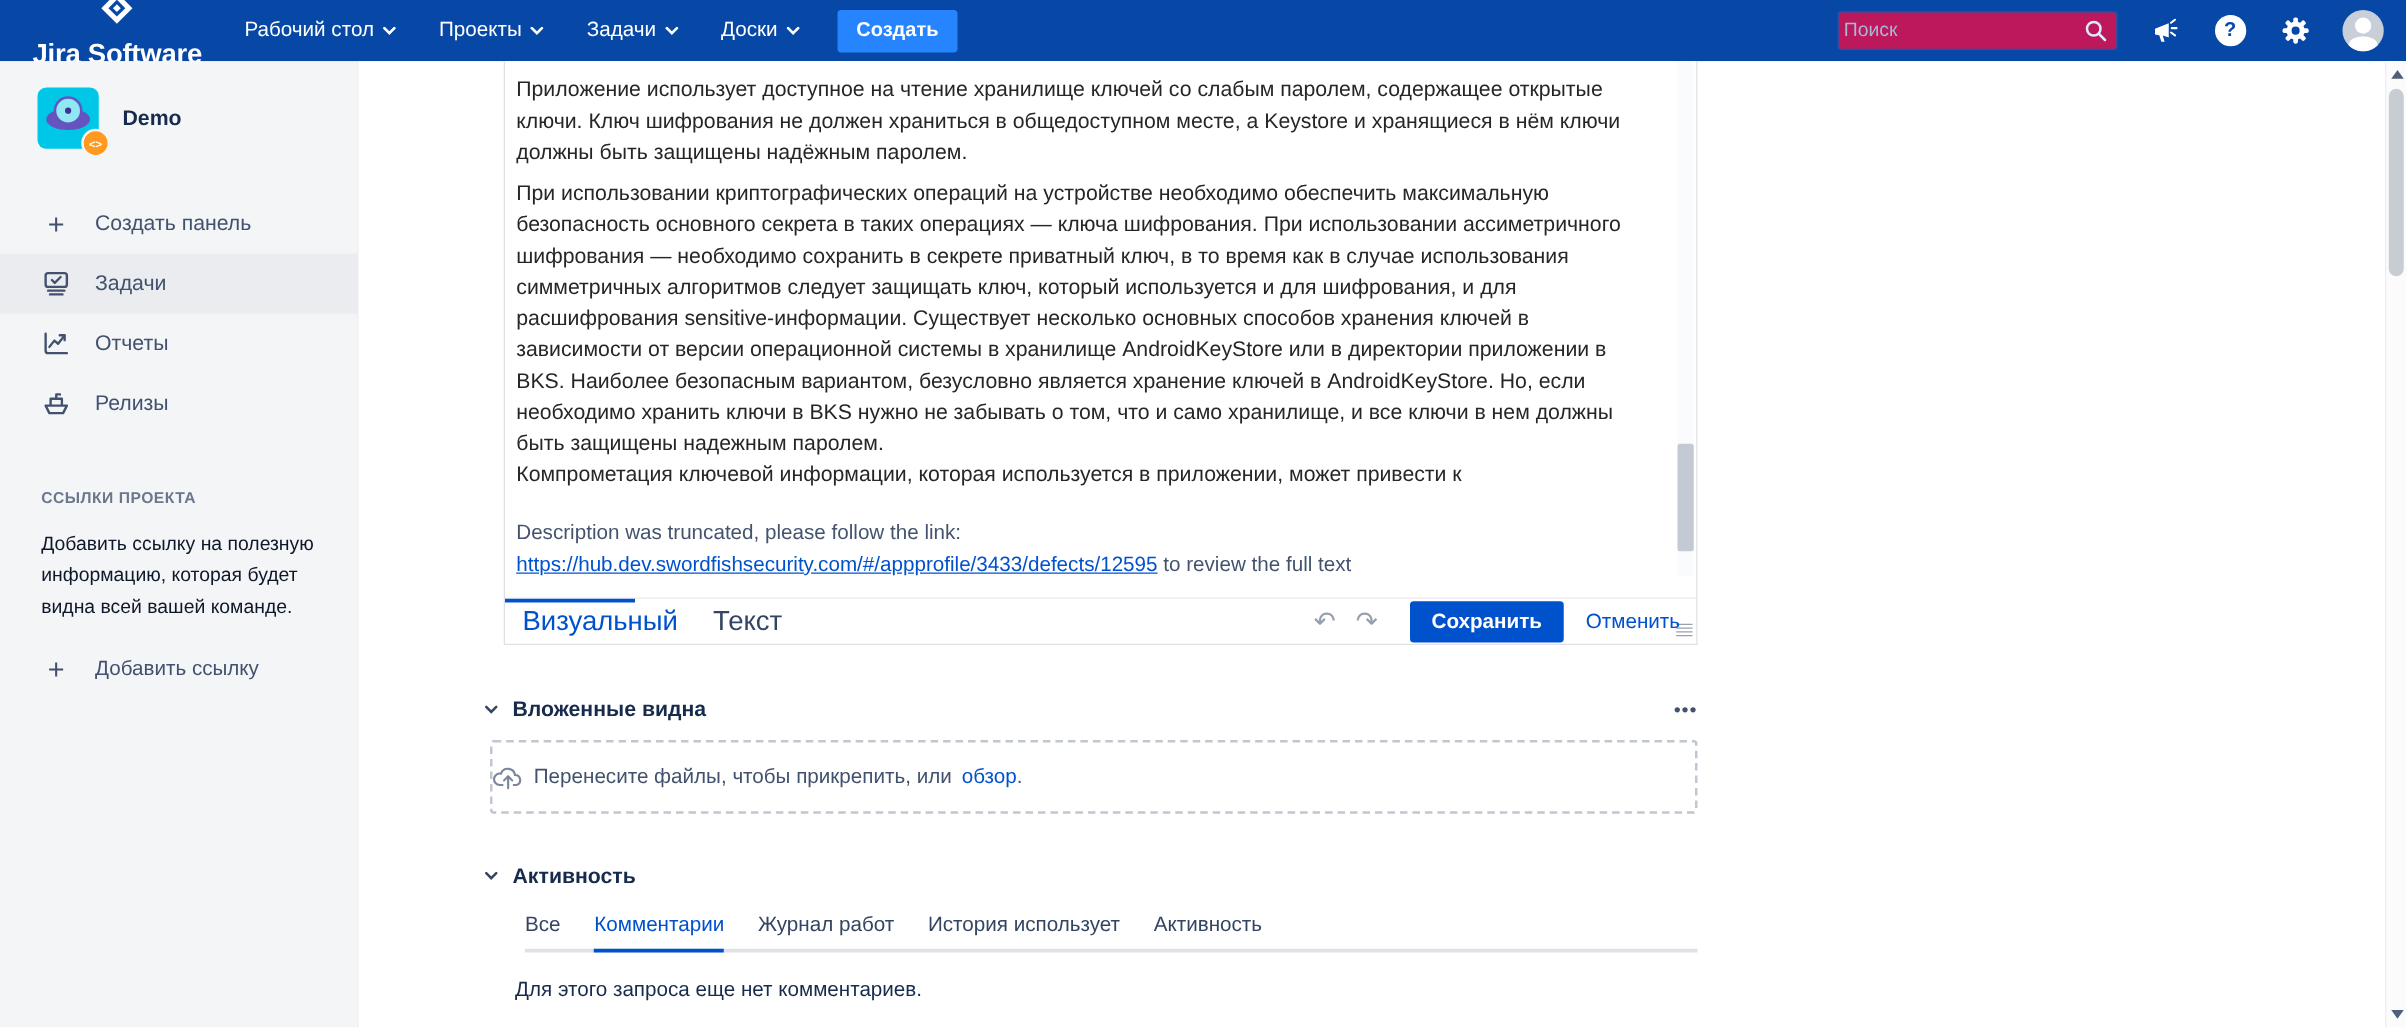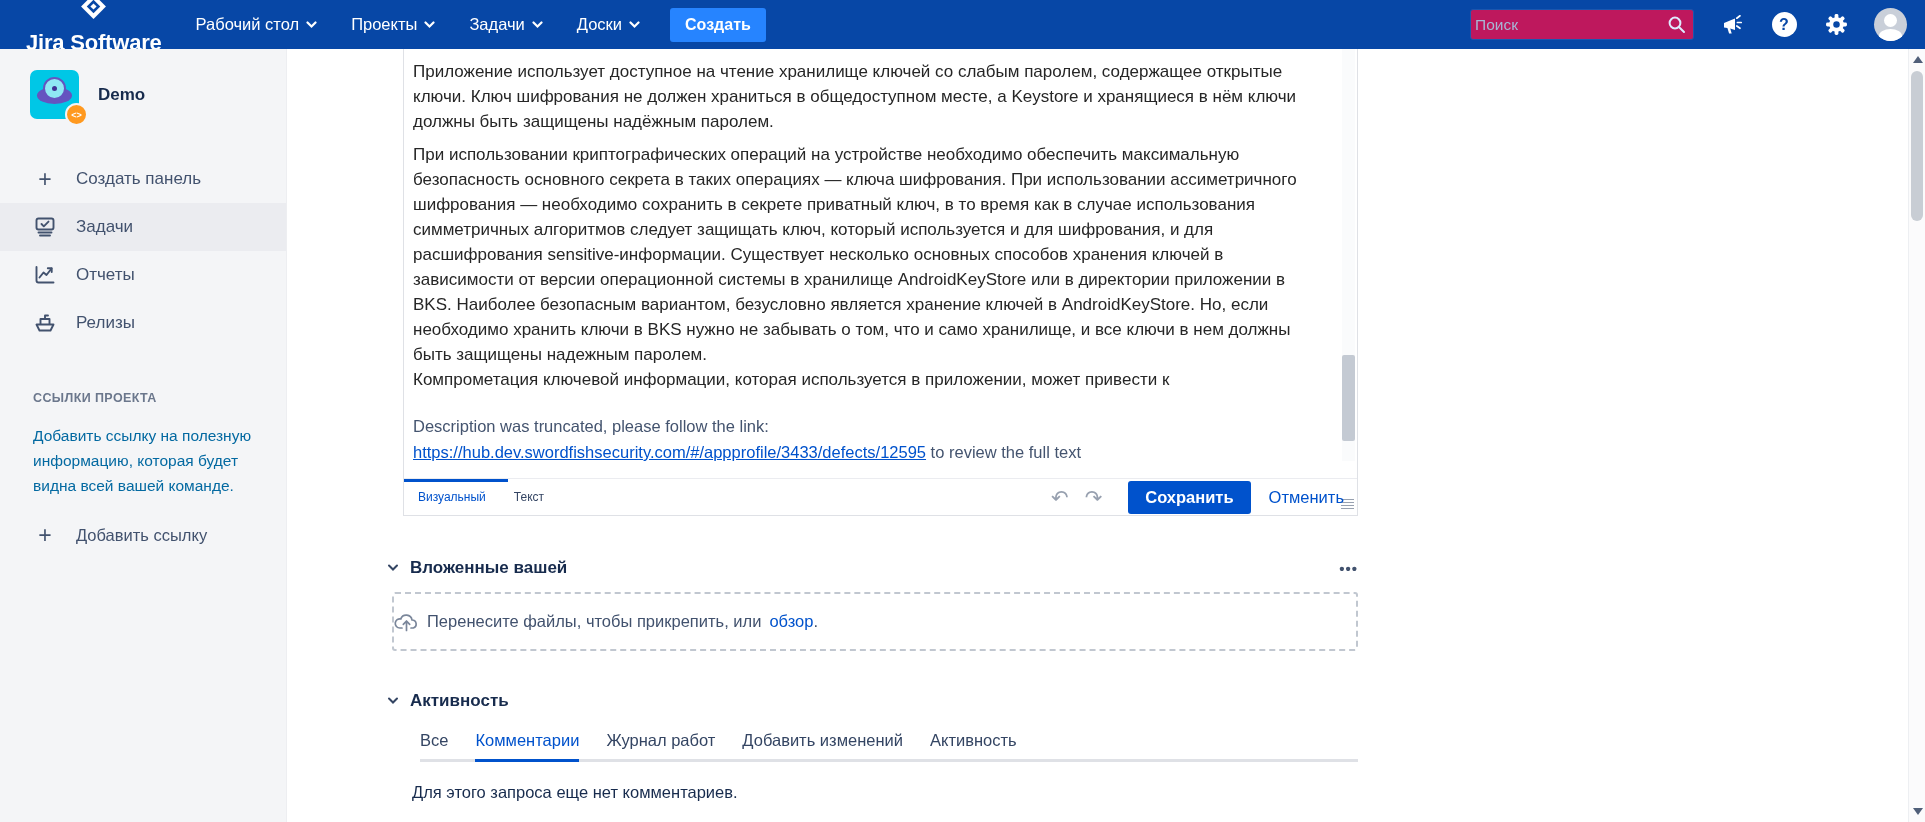--- a/index.html
+++ b/index.html
@@ -35,38 +35,38 @@
   .proj-ufo { position:absolute; left:7px; top:17px; width:35px; height:17px; border-radius:50%; background:#6554C0; }
   .proj-eye { position:absolute; left:13px; top:7px; width:23px; height:23px; border-radius:50%; background:#8FE8F4; border:2px solid #6554C0; }
   .proj-pupil { position:absolute; left:7px; top:7px; width:5px; height:5px; border-radius:50%; background:#403294; }
   .proj-badge { position:absolute; right:-9px; bottom:-7px; width:23px; height:23px; border-radius:50%; background:#FF991F; color:#fff; font-size:9px; font-weight:700; display:flex; align-items:center; justify-content:center; border:2px solid #F4F5F7; }
   .proj-name { font-size:17px; font-weight:700; color:#172B4D; }
   .side-item { display:flex; align-items:center; gap:19px; height:48px; padding-left:33px; font-size:17px; cursor:pointer; color:#42526E; }
   .side-item.selected { background:#EBECF0; }
   .side-icon { width:24px; display:flex; justify-content:center; color:#42526E; }
   .plus-glyph { font-size:23px; font-weight:400; line-height:1; color:#42526E; }
   .links-header { margin:44px 0 0 33px; font-size:12.5px; font-weight:700; color:#6B778C; letter-spacing:.4px; }
-  .links-desc { margin:18px 10px 0 33px; font-size:15.5px; line-height:25px; color:#0369a1; }
+  .links-desc { margin:18px 10px 0 33px; font-size:15.5px; line-height:25px; color:#0f172a; }
   .add-link { display:flex; align-items:center; gap:19px; margin:26px 0 0 33px; font-size:16.5px; cursor:pointer; color:#42526E; }
 
   
   .main { flex:1; background:#fff; padding-left:98px; position:relative; }
   .editor { width:955px; margin-left:18px; border-left:1px solid #DFE1E6; border-right:1px solid #DFE1E6; border-bottom:1px solid #DFE1E6; background:#fff; position:relative; }
   .editor-body { height:429px; overflow:hidden; padding:10px 34px 0 9px; font-size:17px; line-height:25px; color:#262626; position:relative; }
   .editor-body p { margin-bottom:8px; }
   .editor-body p.cont { margin-top:-8px; margin-bottom:0; }
   .trunc { margin-top:21px; color:#44546F; font-size:16.5px; line-height:26px; }
   .trunc a { color:#0052CC; text-decoration:underline; cursor:pointer; }
   .editor-scroll { position:absolute; top:0; right:2px; width:13px; height:412px; background:#FAFBFC; }
   .editor-thumb { position:absolute; top:306px; right:0; width:13px; height:86px; background:#C4CAD3; border-radius:2px; cursor:grab; }
   .editor-grip { position:absolute; right:3px; bottom:6px; width:13px; display:flex; flex-direction:column; gap:2px; }
   .editor-grip span { display:block; height:1px; background:#98A1B0; }
   .editor-footer { position:relative; display:flex; align-items:center; height:37px; border-top:1px solid #EBECF0; padding-right:13px; }
   .tab-indicator { position:absolute; left:0; top:0; width:104px; height:3px; background:#0052CC; }
-  .ed-tab { font-size:12px; padding:0 14px; cursor:pointer; color:#344563; }
+  .ed-tab { font-size:22px; padding:0 14px; cursor:pointer; color:#344563; }
   .ed-tab.active { color:#0052CC; }
   .undo-redo { margin-left:auto; display:flex; gap:16px; color:#97A0AF; font-size:21px; }
   .undo-redo span { cursor:pointer; line-height:1; }
   .save-btn { margin-left:26px; background:#0052CC; color:#fff; border:none; border-radius:3px; height:33px; padding:0 17px; font-size:16.5px; font-weight:700; cursor:pointer; font-family:inherit; }
   .cancel-link { margin-left:18px; color:#0052CC; font-size:16.5px; cursor:pointer; }
 
   
   .section-header { display:flex; align-items:center; gap:9px; }
   .chev-btn { width:16px; height:16px; display:flex; align-items:center; justify-content:center; cursor:pointer; }
   .section-title { font-size:17px; font-weight:700; color:#172B4D; }
@@ -264,21 +264,21 @@
           <span class="cancel-link">Отменить</span>
         </div>
       </div>
 
       <div class="section-header attach-header">
         <span class="chev-btn">
           <svg width="12" height="8" viewBox="0 0 12 8">
               <path d="M2 1.5 L6 5.5 L10 1.5" stroke="#344563" stroke-width="2" fill="none" stroke-linecap="round"></path>
             </svg>
         </span>
-        <span class="section-title">Вложенные вашей</span>
+        <span class="section-title">Вложенные видна</span>
         <span class="more-btn">•••</span>
       </div>
       <div class="dropzone">
         <svg width="25" height="21" viewBox="0 0 25 21" fill="none" stroke="#7A869A" stroke-width="1.7">
           <path d="M8 17 H5.8 A4.6 4.6 0 1 1 6.8 7.9 A5.8 5.8 0 0 1 18 9 a4.1 4.1 0 0 1 1.3 8 H17" stroke-linecap="round"></path>
           <path d="M12.5 19.5 V10.5 M9.3 13.3 L12.5 10 L15.7 13.3" stroke-linecap="round" stroke-linejoin="round"></path>
         </svg>
         <span>Перенесите файлы, чтобы прикрепить, или</span>
         <span><a>обзор</a><span>.</span></span>
       </div>
@@ -288,21 +288,21 @@
           <svg width="12" height="8" viewBox="0 0 12 8">
               <path d="M2 1.5 L6 5.5 L10 1.5" stroke="#344563" stroke-width="2" fill="none" stroke-linecap="round"></path>
             </svg>
         </span>
         <span class="section-title">Активность</span>
       </div>
       <div class="act-tabs">
         <div class="act-tab">Все</div>
         <div class="act-tab active">Комментарии</div>
         <div class="act-tab">Журнал работ</div>
-        <div class="act-tab">Добавить изменений</div>
+        <div class="act-tab">История использует</div>
         <div class="act-tab">Активность</div>
       </div>
       <div class="empty-msg">Для этого запроса еще нет комментариев.</div>
     </main>
   </div>
 
   <div class="page-scrollbar">
     <div class="sb-arrow up"></div>
     <div class="sb-thumb"></div>
     <div class="sb-arrow down"></div>

